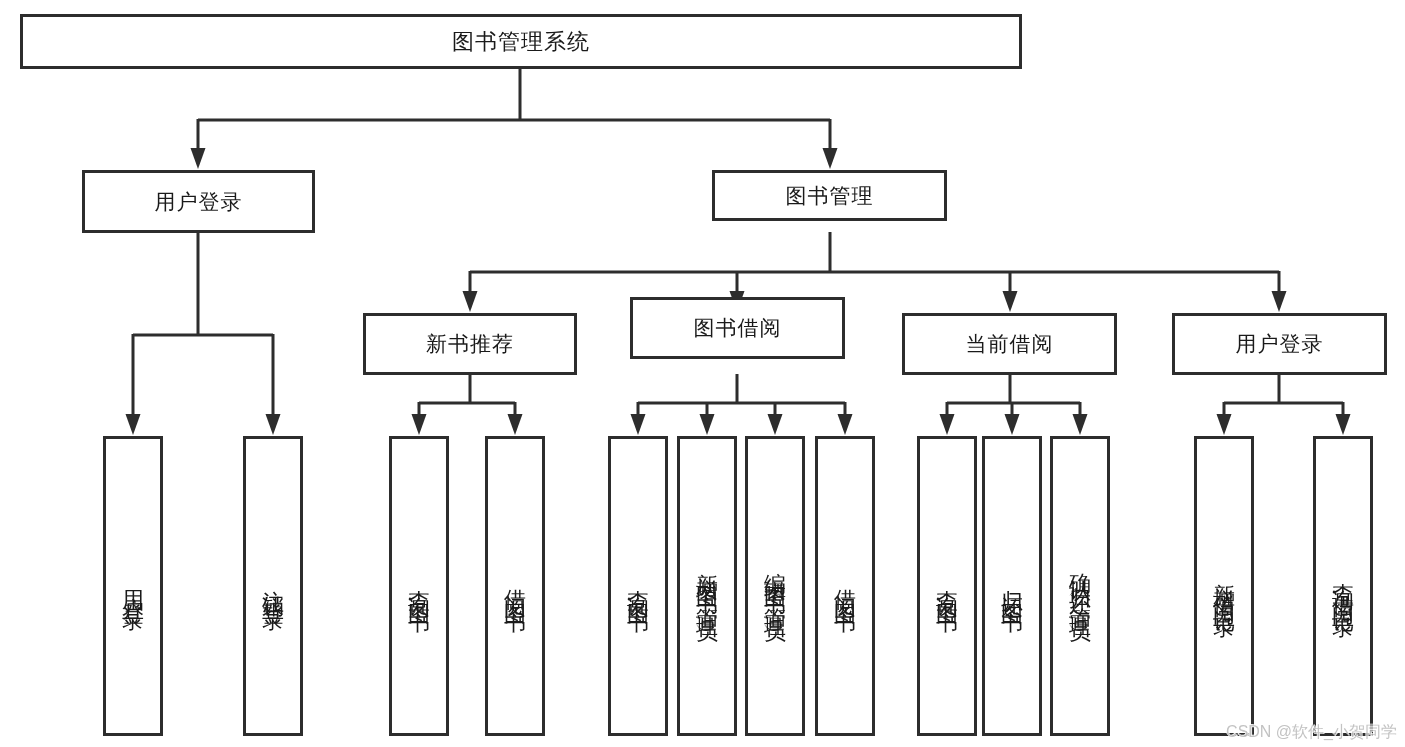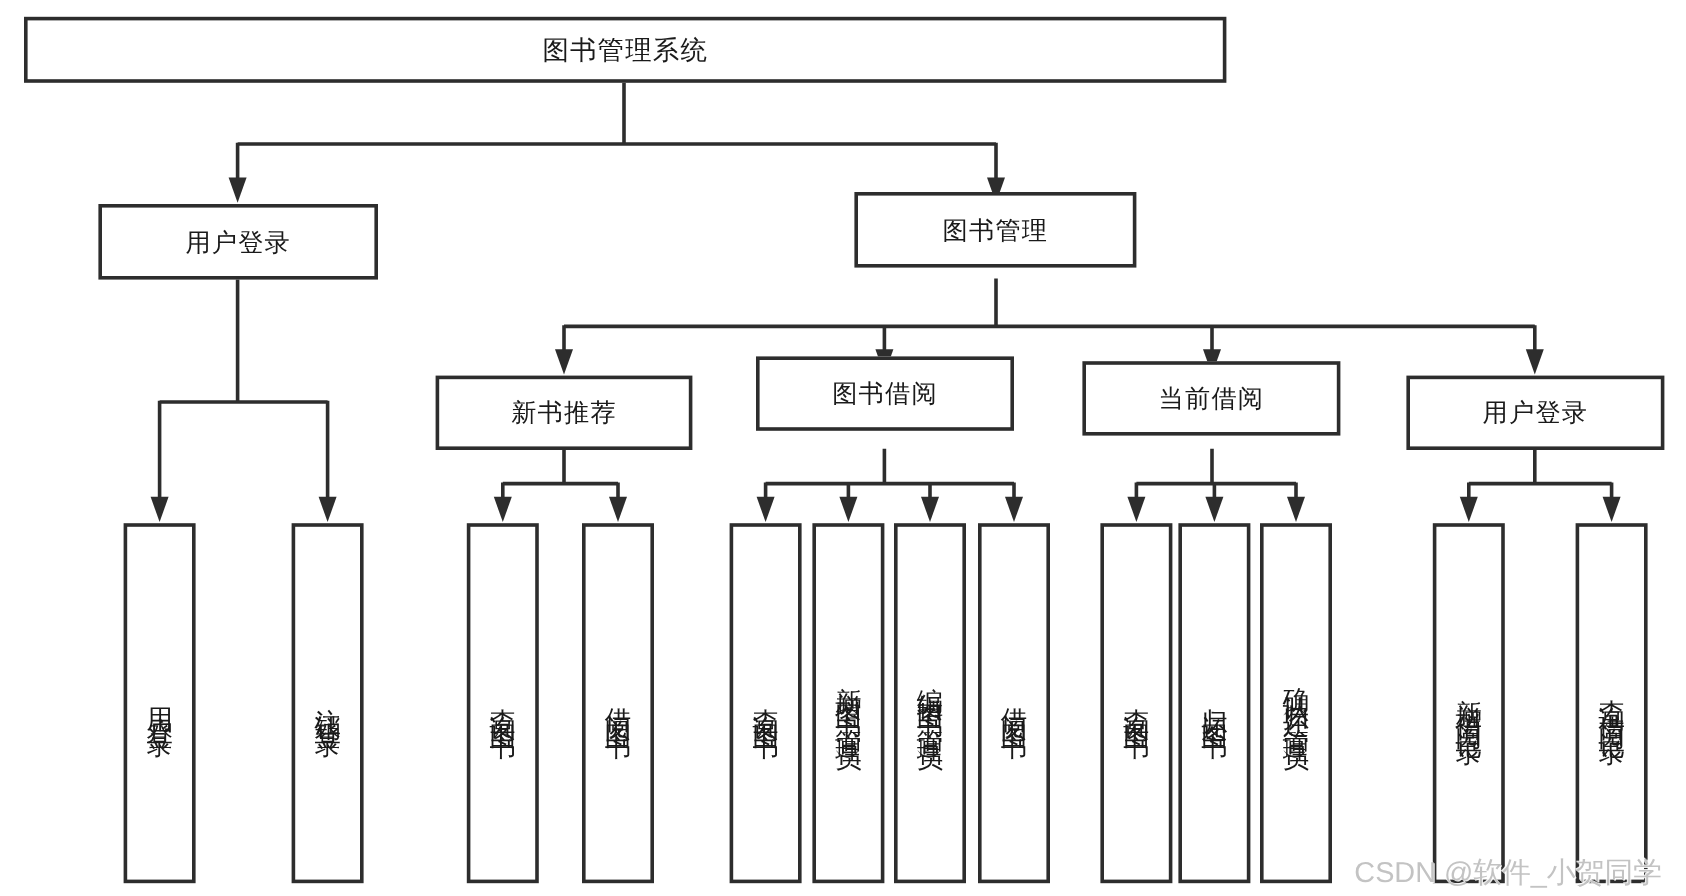--- a/index.html
+++ b/index.html
@@ -60,23 +60,23 @@
   .vtext {
     writing-mode: vertical-rl;
     text-orientation: mixed;
     font-size: 22px;
     letter-spacing: 7px;
     line-height: 1;
     white-space: nowrap;
   }
   .watermark {
     position: absolute;
-    right: 20px;
+    right: 8px;
     bottom: 4px;
-    font-size: 24px;
+    font-size: 16px;
     color: var(--watermark);
     text-shadow: 1px 1px 0 rgba(255,255,255,0.9), -1px -1px 0 rgba(255,255,255,0.9);
     z-index: 5;
   }
 </style>
 </head>
 <body>
 
 <div class="canvas">
 
@@ -112,25 +112,25 @@
     <polygon points="1072.5,414 1087.5,414 1080,435"></polygon>
 
     <path d="M1279 374 V403 M1224 403 H1343 M1224 402 V421 M1343 402 V421"></path>
     <polygon points="1216.5,414 1231.5,414 1224,435"></polygon>
     <polygon points="1335.5,414 1350.5,414 1343,435"></polygon>
   </svg>
 
   <div class="node hnode rootnode">图书管理系统</div>
 
   <div class="node hnode" style="left:82px;top:170px;width:233px;height:63px">用户登录</div>
-  <div class="node hnode" style="left:712px;top:160px;width:235px;height:63px">图书管理</div>
+  <div class="node hnode" style="left:712px;top:170px;width:235px;height:51px">图书管理</div>
 
   <div class="node hnode" style="left:363px;top:313px;width:214px;height:62px">新书推荐</div>
   <div class="node hnode" style="left:630px;top:297px;width:215px;height:62px">图书借阅</div>
-  <div class="node hnode" style="left:902px;top:301px;width:215px;height:62px">当前借阅</div>
+  <div class="node hnode" style="left:902px;top:313px;width:215px;height:62px">当前借阅</div>
   <div class="node hnode" style="left:1172px;top:313px;width:215px;height:62px">用户登录</div>
 
   <div class="node leaf" style="left:103px">
     <span class="vtext">用户登录</span>
   </div>
   <div class="node leaf" style="left:243px">
     <span class="vtext">注销登录</span>
   </div>
 
   <div class="node leaf" style="left:389px">

